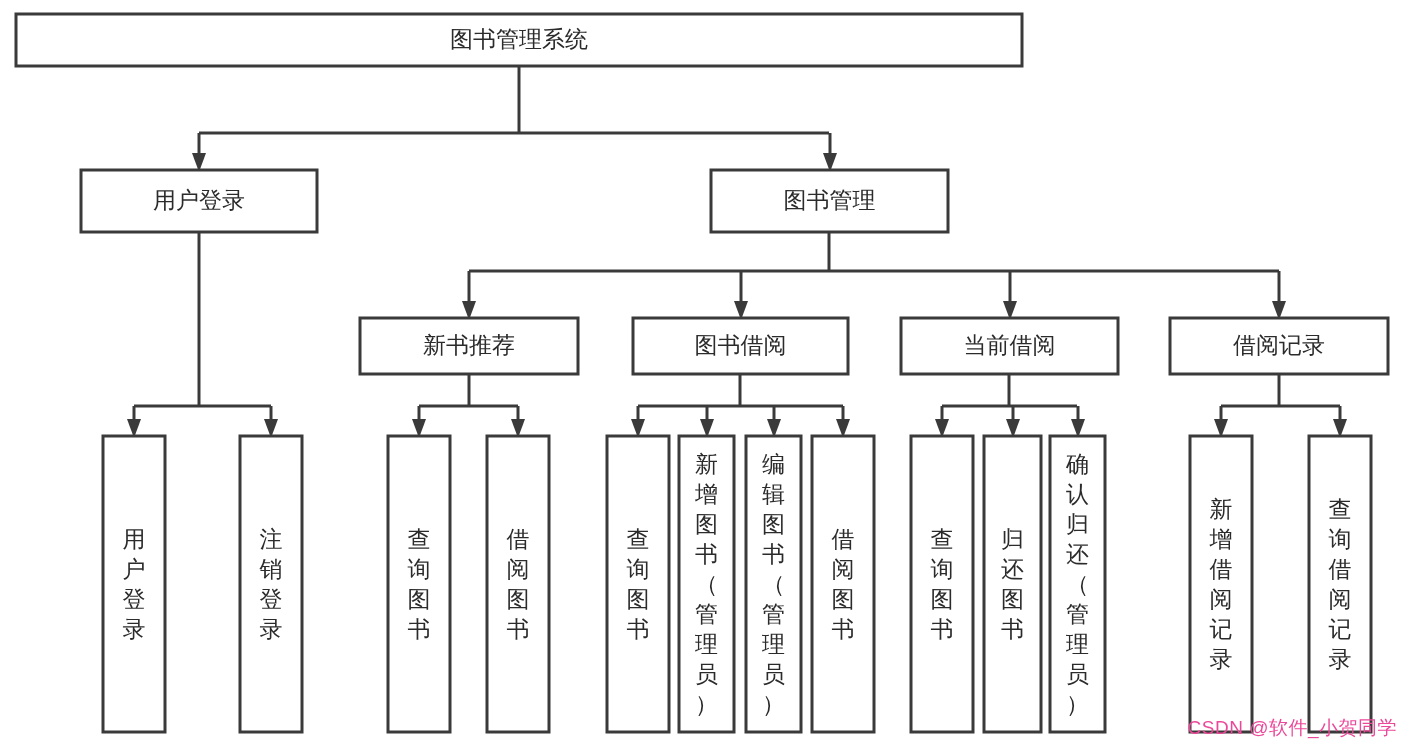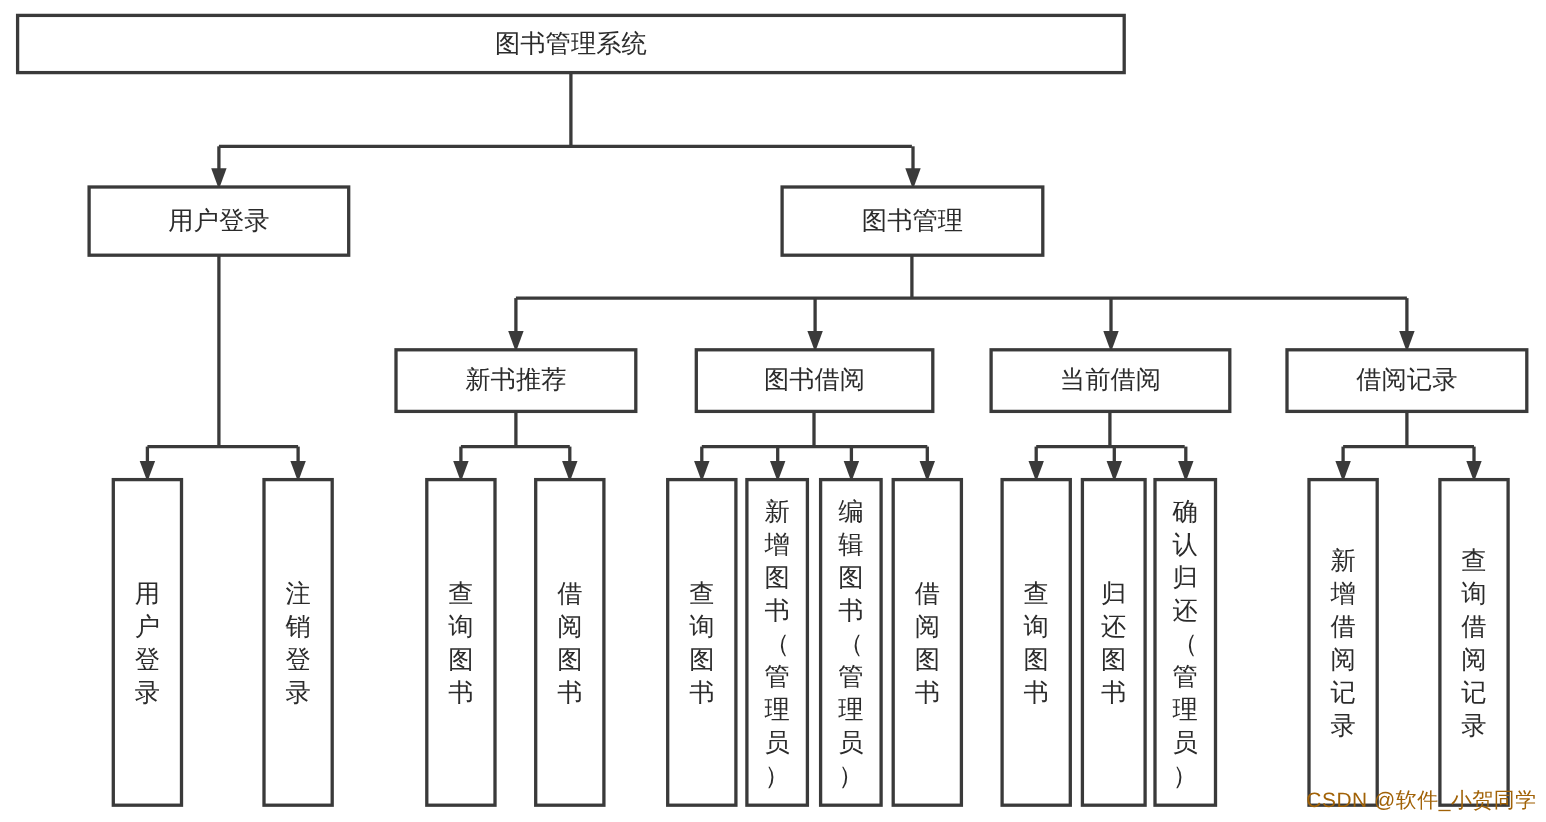--- a/index.html
+++ b/index.html
@@ -55,21 +55,21 @@
     font-size: 23px;
     fill: #2b2b2b;
     text-anchor: middle;
   }
   .watermark {
     position: absolute;
     right: 8px;
     bottom: 6px;
     font-family: "Liberation Sans", "DejaVu Sans", sans-serif;
     font-size: 19px;
-    color: #a16207;
+    color: #ec4899;
     white-space: nowrap;
     letter-spacing: 0.5px;
     user-select: none;
   }
 </style>
 </head>
 <body>
 
 <div id="diagram-root">
 

